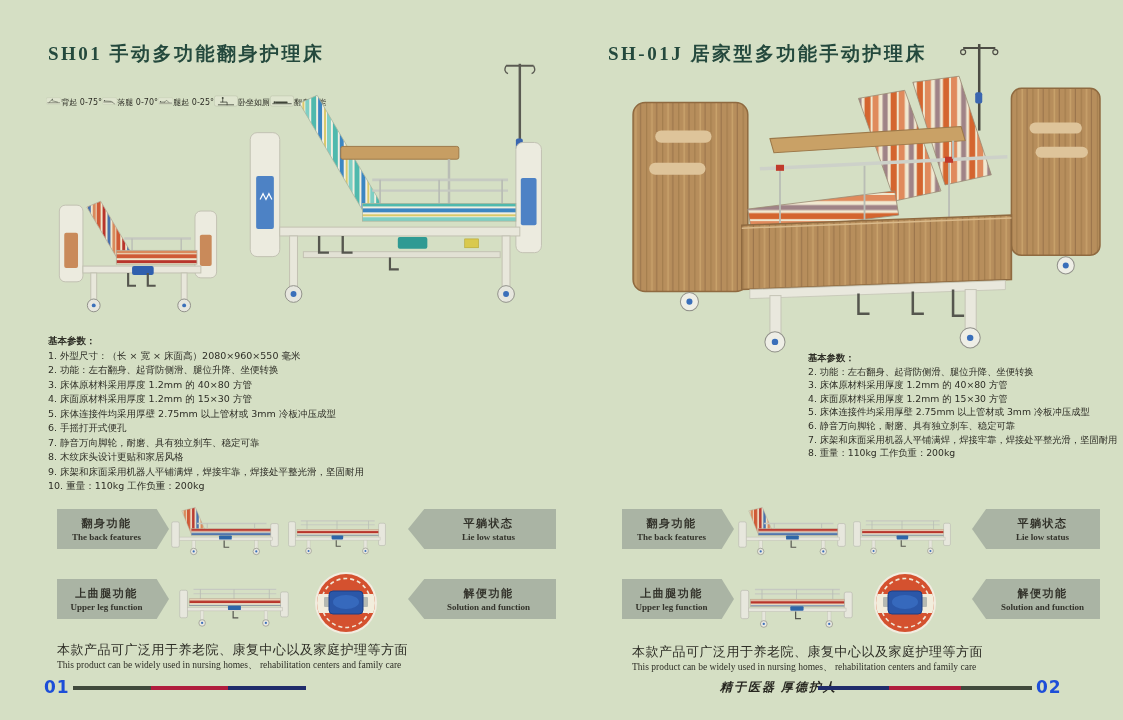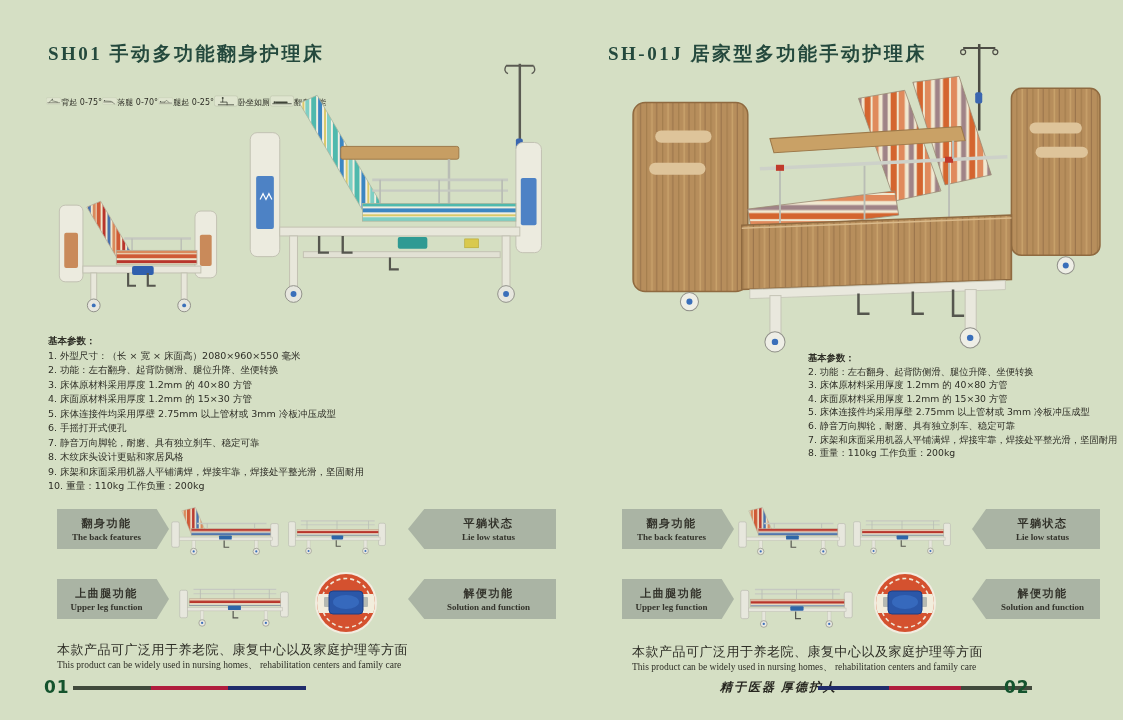--- a/index.html
+++ b/index.html
@@ -24,21 +24,21 @@
   .badge.ar{clip-path:polygon(0 0,89% 0,100% 50%,89% 100%,0 100%);padding-right:13px}
   .badge.al{clip-path:polygon(11% 0,100% 0,100% 100%,11% 100%,0 50%);padding-left:13px}
   .b-zh{font-size:11px;font-weight:700;letter-spacing:1.5px}
   .b-en{font-size:9px;font-weight:700;font-family:"Liberation Serif",serif}
   .thumb,.pan{position:absolute}
   
   .desc{position:absolute;white-space:nowrap}
   .d-zh{font-size:13px;letter-spacing:0.5px}
   .d-en{font-size:9.5px;font-family:"Liberation Serif",serif;margin-top:0}
   
-  .pn{position:absolute;font-size:17px;font-weight:900;color:#14532d;letter-spacing:1px}
+  .pn{position:absolute;font-size:17px;font-weight:900;color:#1d4ed8;letter-spacing:1px}
   .tri{position:absolute;display:flex;height:4px;width:233px}
   .tri span{flex:1}
   .c-olive{background:#414a3c}.c-crimson{background:#b01d3d}.c-navy{background:#202c6b}
   .slogan{position:absolute;font-family:"Liberation Serif",serif;font-style:italic;font-weight:700;
           font-size:12px;letter-spacing:2px;color:#26261f;white-space:nowrap}
   .picto{stroke:#3f4438;stroke-width:1.5;fill:none;stroke-linecap:round;stroke-linejoin:round}
 </style>
 </head>
 <body>
 
@@ -417,15 +417,15 @@
     <span class="c-olive"></span>
       <span class="c-crimson"></span>
       <span class="c-navy"></span>
   </div>
   <div class="slogan" style="left:720px;top:679px">精于医器 厚德护人</div>
   <div class="tri" style="left:818px;top:686px;width:214px">
     <span class="c-navy"></span>
       <span class="c-crimson"></span>
       <span class="c-olive"></span>
   </div>
-  <div class="pn" style="left:1004px;top:677px">02</div>
+  <div class="pn" style="left:1036px;top:677px">02</div>
 
 </div>
 
 </body></html>

